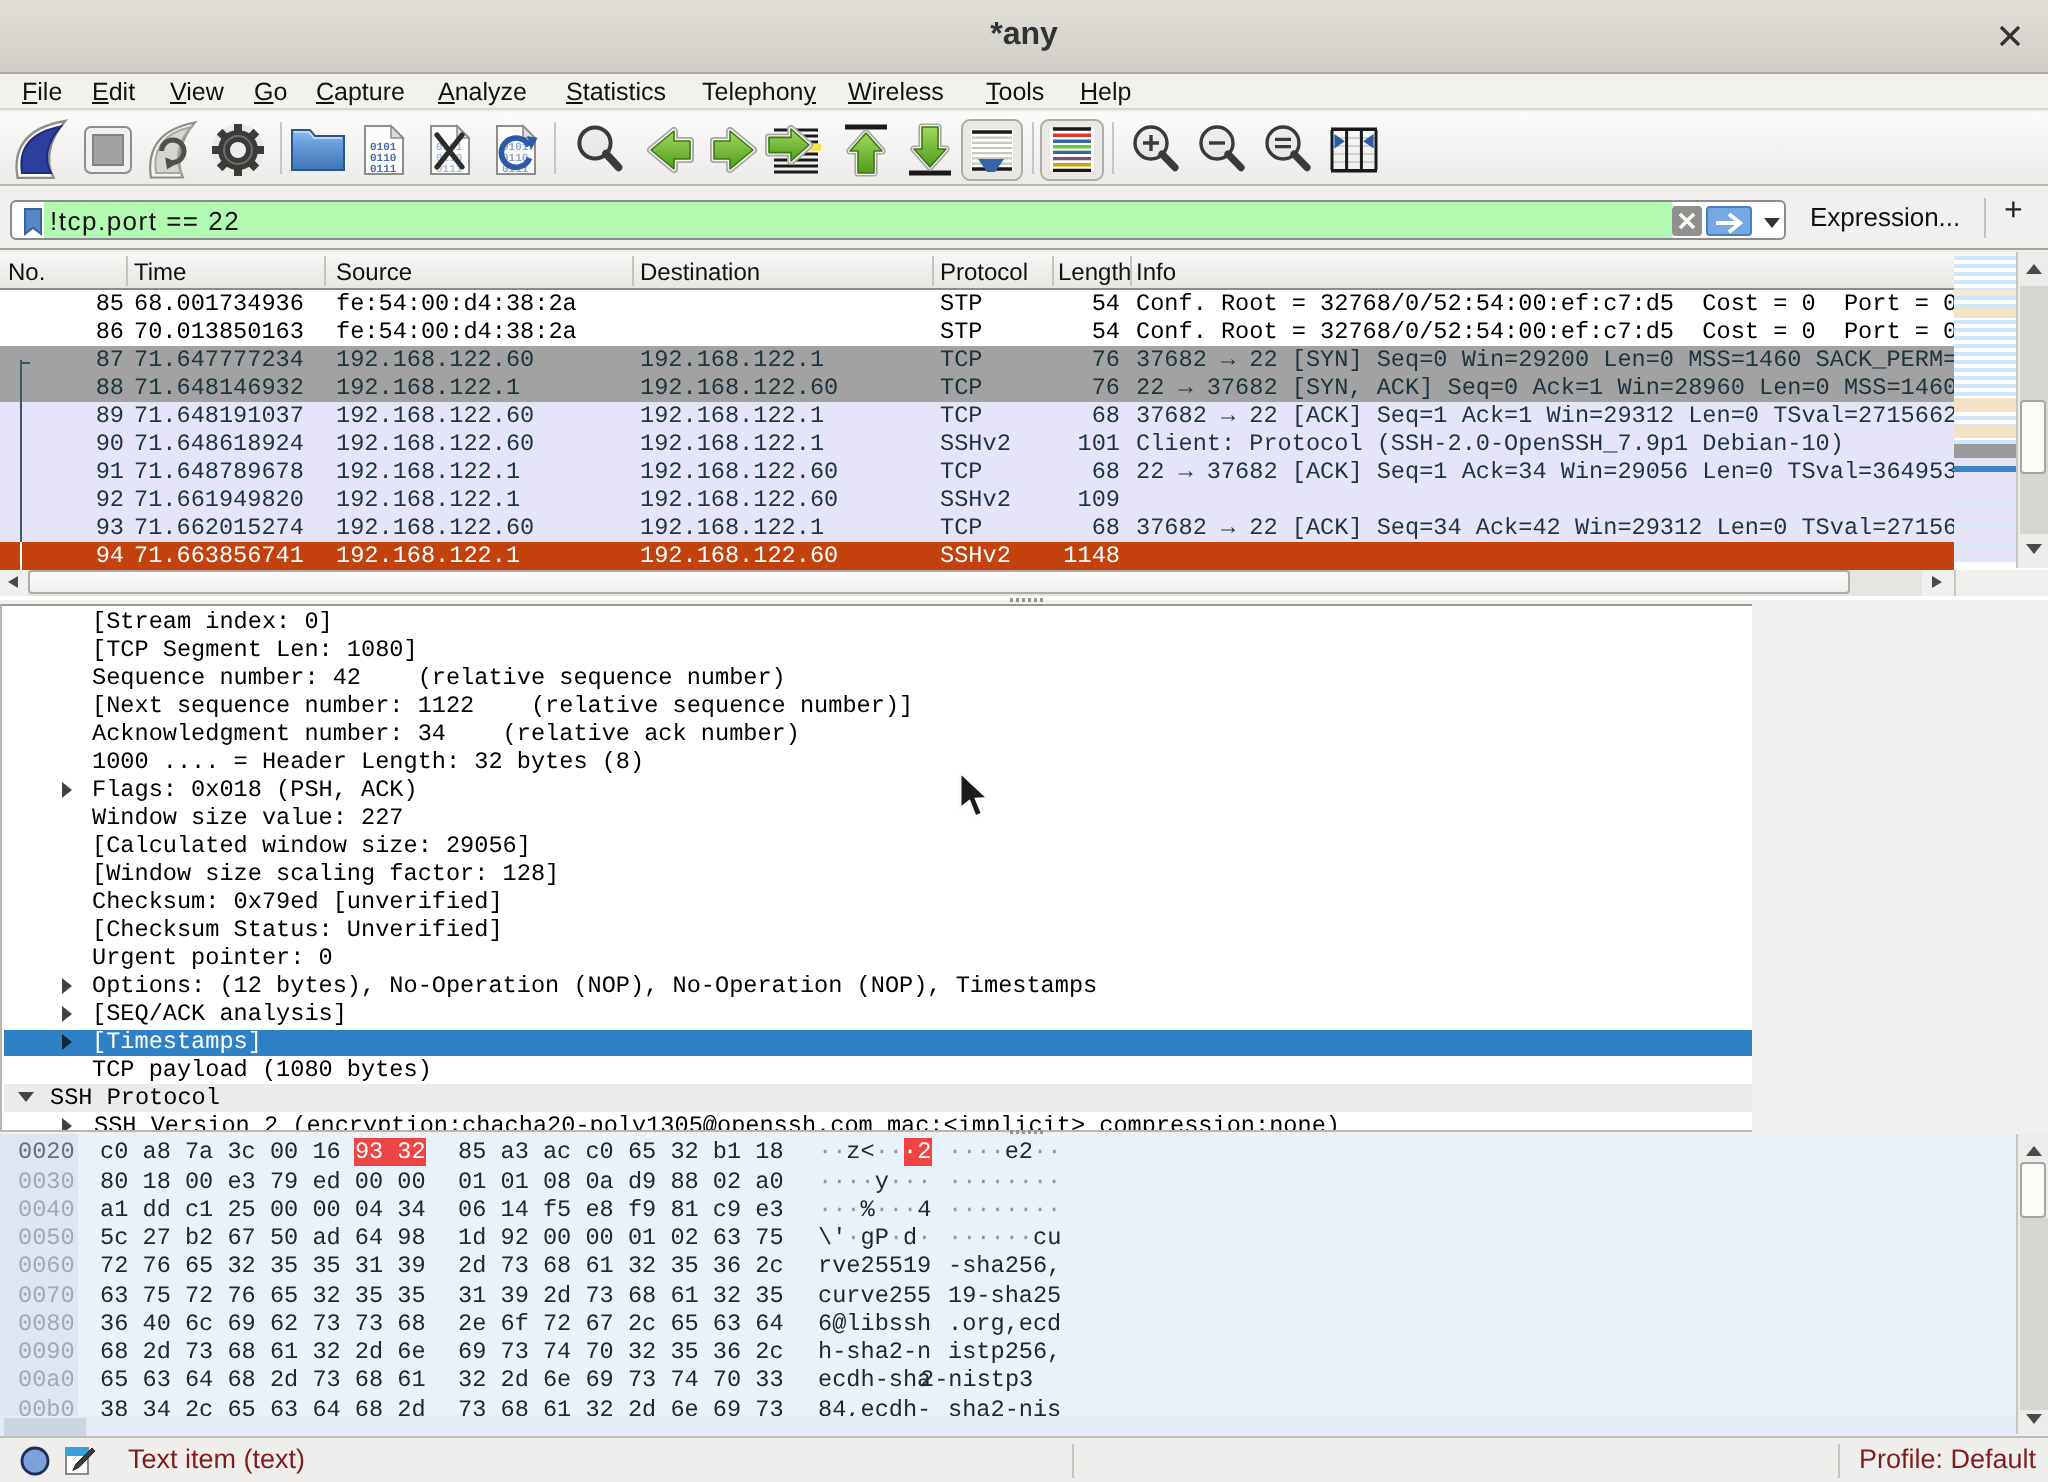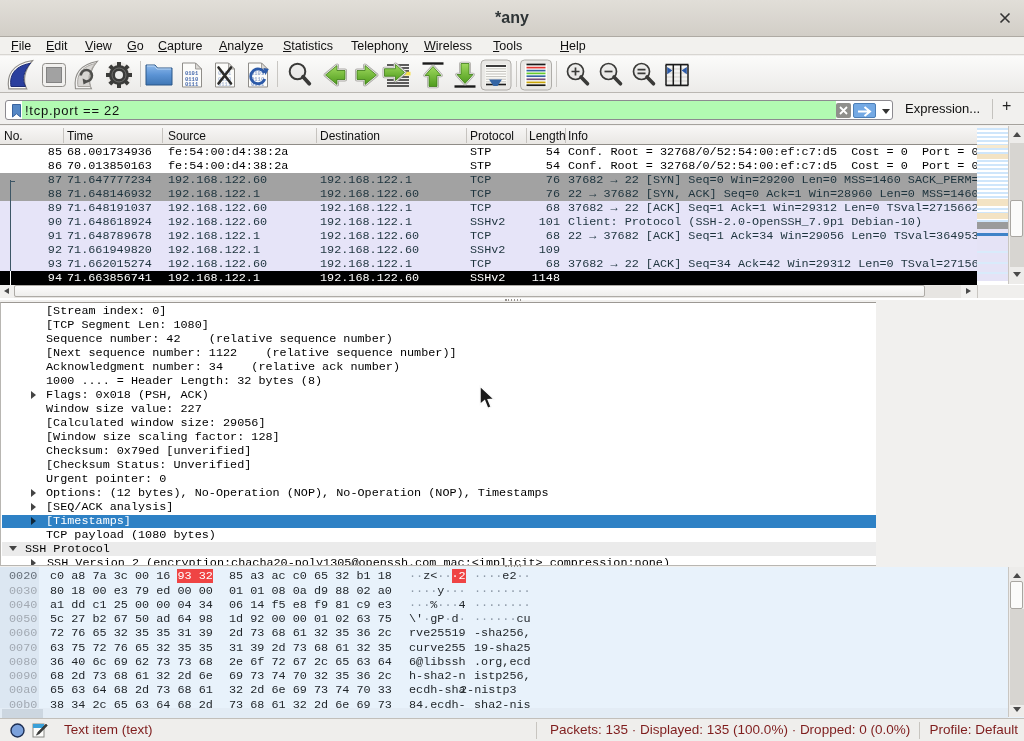--- a/index.html
+++ b/index.html
@@ -25,21 +25,21 @@
 .hsep{position:absolute;top:2px;width:1px;height:15px;background:#c6c3bf}
 .prow{position:absolute;left:0;width:977px;height:14px;font-size:11.8px;line-height:14px;white-space:pre;overflow:hidden;font-family:"Liberation Mono",monospace}
 .prow span{position:absolute;top:0}
 .c-no{left:0;width:62px;text-align:right}
 .c-t{left:67px}.c-s{left:168px}.c-d{left:320px}.c-p{left:470px}
 .c-l{left:500px;width:60px;text-align:right}
 .c-i{left:568px;width:409px;overflow:hidden}
 .r-white{background:#fff;color:#000}
 .r-gray{background:#a2a2a2;color:#1d333d}
 .r-lav{background:#e6e4f8;color:#1d333d}
-.r-sel{background:#000000;color:#fff}
+.r-sel{background:#c2410c;color:#fff}
 #minimap{position:absolute;left:977px;top:0;width:31px;height:158px;overflow:hidden}
 #pvsb{position:absolute;left:1008px;top:0;width:16px;height:159px}
 #phsb{position:absolute;left:0;top:159px;width:1024px;height:13px}
 #details{position:absolute;left:0;top:302px;width:876px;height:264px;background:#fff;border-top:1px solid #9c9893;border-bottom:1px solid #b8b6b2;border-left:1px solid #b8b6b2;overflow:hidden}
 .dline{position:absolute;left:0;width:1008px;height:14px;font-size:11.8px;line-height:14px;white-space:pre;font-family:"Liberation Mono",monospace;color:#000}
 .tri-r{position:absolute;width:0;height:0;border-top:4px solid transparent;border-bottom:4px solid transparent;border-left:5px solid #444}
 .tri-d{position:absolute;width:0;height:0;border-left:4px solid transparent;border-right:4px solid transparent;border-top:5px solid #444}
 #hex{position:absolute;left:0;top:567px;width:1024px;height:151px;background:#e8f2fb}
 #hexoff{position:absolute;left:0;top:0;width:39px;height:141px;background:#dce7f2}
 .xrow{position:absolute;font-size:11.8px;line-height:14px;white-space:pre;font-family:"Liberation Mono",monospace;color:#22272b}
@@ -66,21 +66,21 @@
 <span class="mi" style="left:11px"><u>F</u>ile</span>
 <span class="mi" style="left:46px"><u>E</u>dit</span>
 <span class="mi" style="left:85px"><u>V</u>iew</span>
 <span class="mi" style="left:127px"><u>G</u>o</span>
 <span class="mi" style="left:158px"><u>C</u>apture</span>
 <span class="mi" style="left:219px"><u>A</u>nalyze</span>
 <span class="mi" style="left:283px"><u>S</u>tatistics</span>
 <span class="mi" style="left:351px">Telephon<u>y</u></span>
 <span class="mi" style="left:424px"><u>W</u>ireless</span>
 <span class="mi" style="left:493px"><u>T</u>ools</span>
-<span class="mi" style="left:560px"><u>H</u>elp</span>
+<span class="mi" style="left:540px"><u>H</u>elp</span>
 </div>
 <div id="toolbar">
 <div class="tsep" style="left:140px"></div>
 <div class="tsep" style="left:277px"></div>
 <div class="tsep" style="left:516px"></div>
 <div class="tsep" style="left:556px"></div>
 <svg id="tbsvg" class="abs" style="left:0;top:0" width="1024" height="37" viewBox="0 0 1024 37">
       <defs>
 <linearGradient id="gfold" x1="0" y1="0" x2="0" y2="1">
           <stop offset="0" stop-color="#8db9ec"></stop>
@@ -403,20 +403,19 @@
 <div id="statusbar">
 <svg class="abs" style="left:10px;top:4px" width="15" height="15" viewBox="0 0 15 15">
       <circle cx="7.5" cy="7.5" r="6.5" fill="#7ba1dc" stroke="#1c2e54" stroke-width="1.4"></circle>
     </svg>
 <svg class="abs" style="left:32px;top:3px" width="16" height="16" viewBox="0 0 16 16">
       <rect x="1" y="2" width="11" height="13" fill="#fcfcfa" stroke="#8a8a86"></rect>
       <rect x="1" y="2" width="11" height="4" fill="#3aa0d8"></rect>
       <path d="M14 2 L6 10 l-1.6 3.2 L7.6 11.6 L15.4 3.6 Z" fill="#3d3d3b" stroke="#222" stroke-width="0.5"></path>
     </svg>
 <span class="abs" style="left:64px;top:3px">Text item (text)</span>
-<span class="abs" style="left:550px;top:3px">Packets: 135 · Displayed: 135 (100.0%) · Dropped: 0 (0.0%)</span>
 <div class="abs" style="left:536px;top:3px;width:1px;height:17px;background:#c8c5c0"></div>
 <div class="abs" style="left:919px;top:3px;width:1px;height:17px;background:#c8c5c0"></div>
 <span class="abs" style="right:6px;top:3px">Profile: Default</span>
 </div>
 <svg class="abs" style="left:478px;top:385px" width="19" height="26" viewBox="0 0 19 26">
 <path d="M2,1 L2,19.5 L6.6,15.8 L9.6,23.4 L13.2,21.9 L10.2,14.6 L16.2,14.2 Z" fill="#1b1b1b" stroke="#fbfbfb" stroke-width="1.5"></path>
   </svg>
 
 </body></html>

